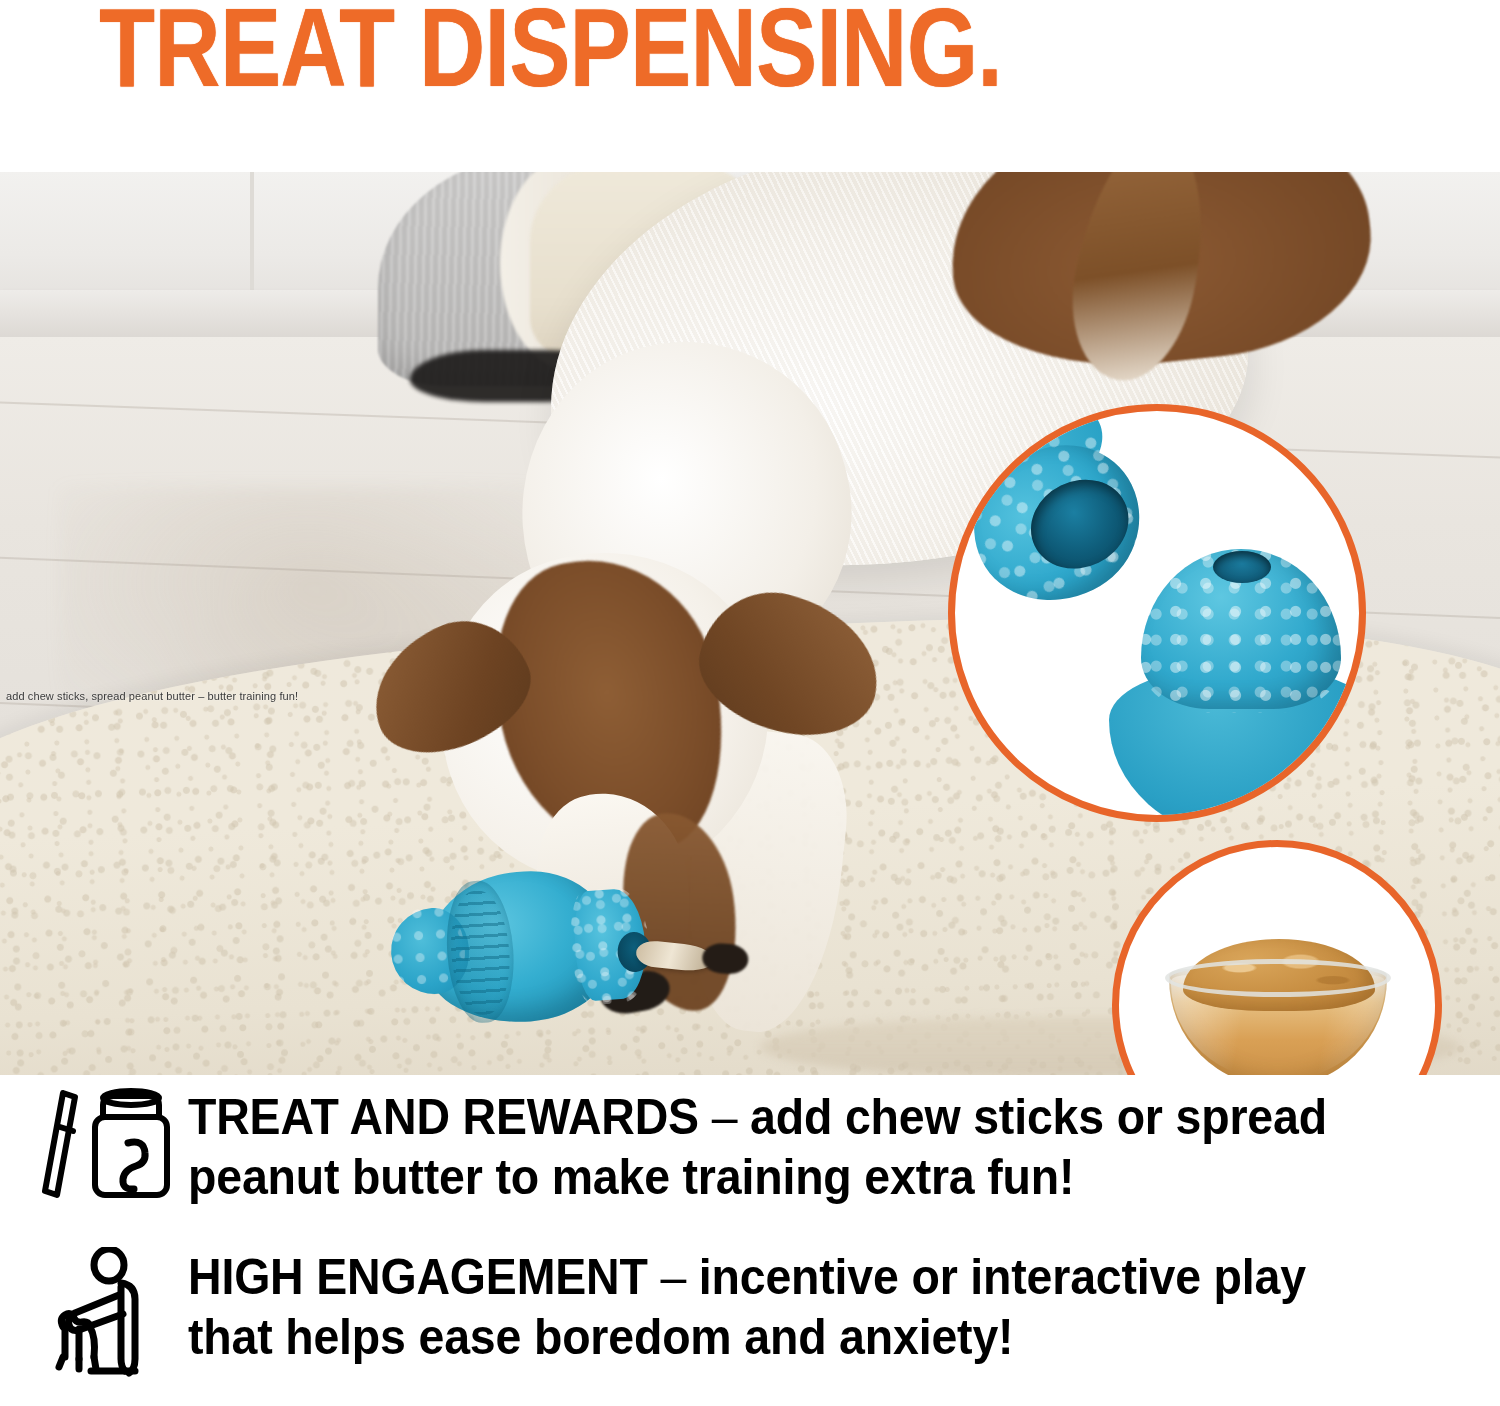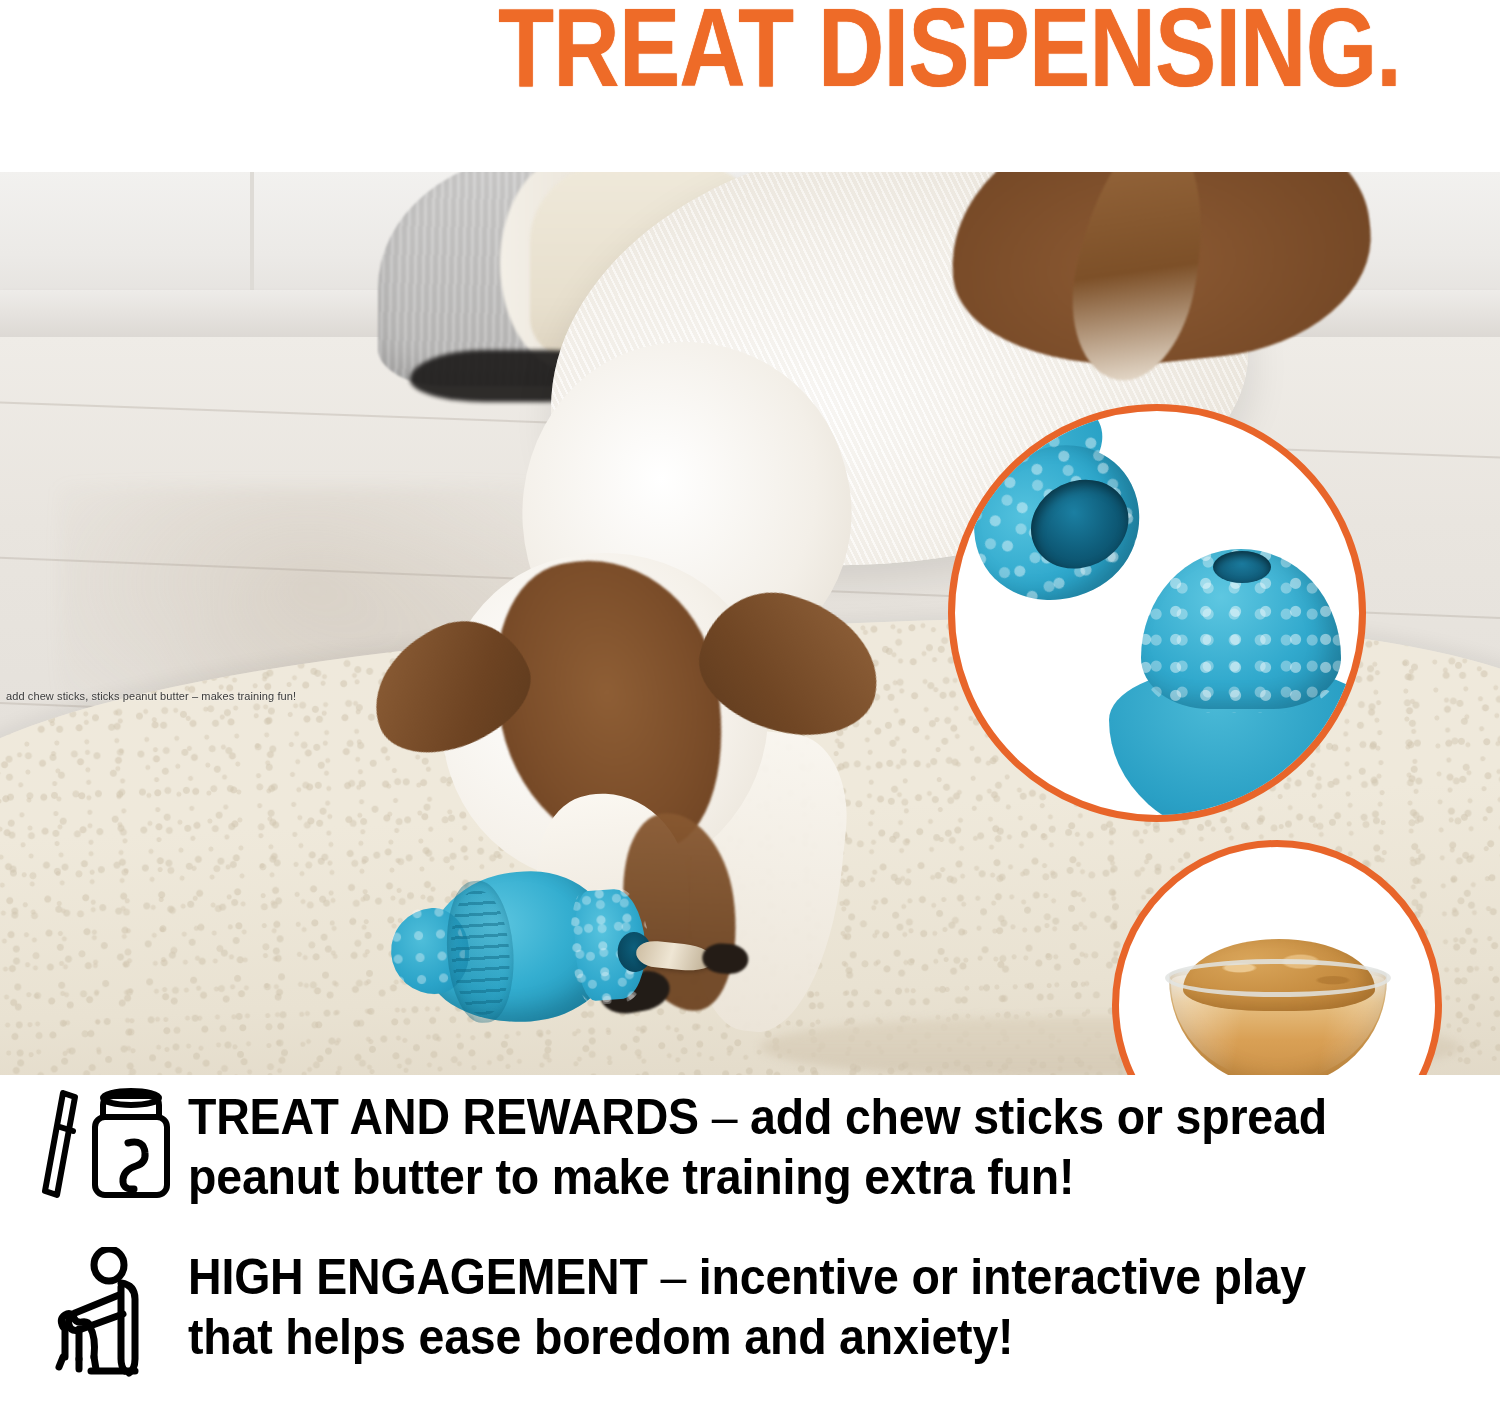--- a/index.html
+++ b/index.html
@@ -6,21 +6,21 @@
   body{
     width:1500px;height:1406px;overflow:hidden;
     font-family:"Liberation Sans",sans-serif;
     -webkit-font-smoothing:antialiased;
   }
   .page{position:relative;width:1500px;height:1406px;background:#ffffff;}
 
   
   .header{
     position:absolute;left:0;top:0;width:1500px;height:172px;
-    background:#ffffff;display:flex;align-items:flex-start;justify-content:flex-end;
+    background:#ffffff;display:flex;align-items:flex-start;justify-content:flex-start;
   }
   .header-title{
     font-family:"Liberation Sans Narrow","Liberation Sans",sans-serif;
     font-weight:700;
     font-size:112px;
     line-height:104px;
     letter-spacing:-1px;
     color:#EE6B28;
     transform:scaleX(0.82);
     transform-origin:center top;
@@ -465,21 +465,21 @@
       <div class="toy-nubs2"></div>
       <div class="toy-band"></div>
       <div class="toy-zig"></div>
       <div class="toy-cap"></div>
       <div class="toy-nubs"></div>
       <div class="toy-hole"></div>
       <div class="chewstick"></div>
       <div class="stick-dark"></div>
     </div>
 
-    <div class="caption">add chew sticks, sticks peanut butter – makes training fun!</div>
+    <div class="caption">add chew sticks, spread peanut butter – butter training fun!</div>
 
     <div class="inset inset-top">
       <div class="ti-a">
         <div class="flare"></div>
         <div class="barrel"></div>
         <div class="nubs"></div>
         <div class="mouth"></div>
       </div>
       <div class="ti-b">
         <div class="skirt"></div>

